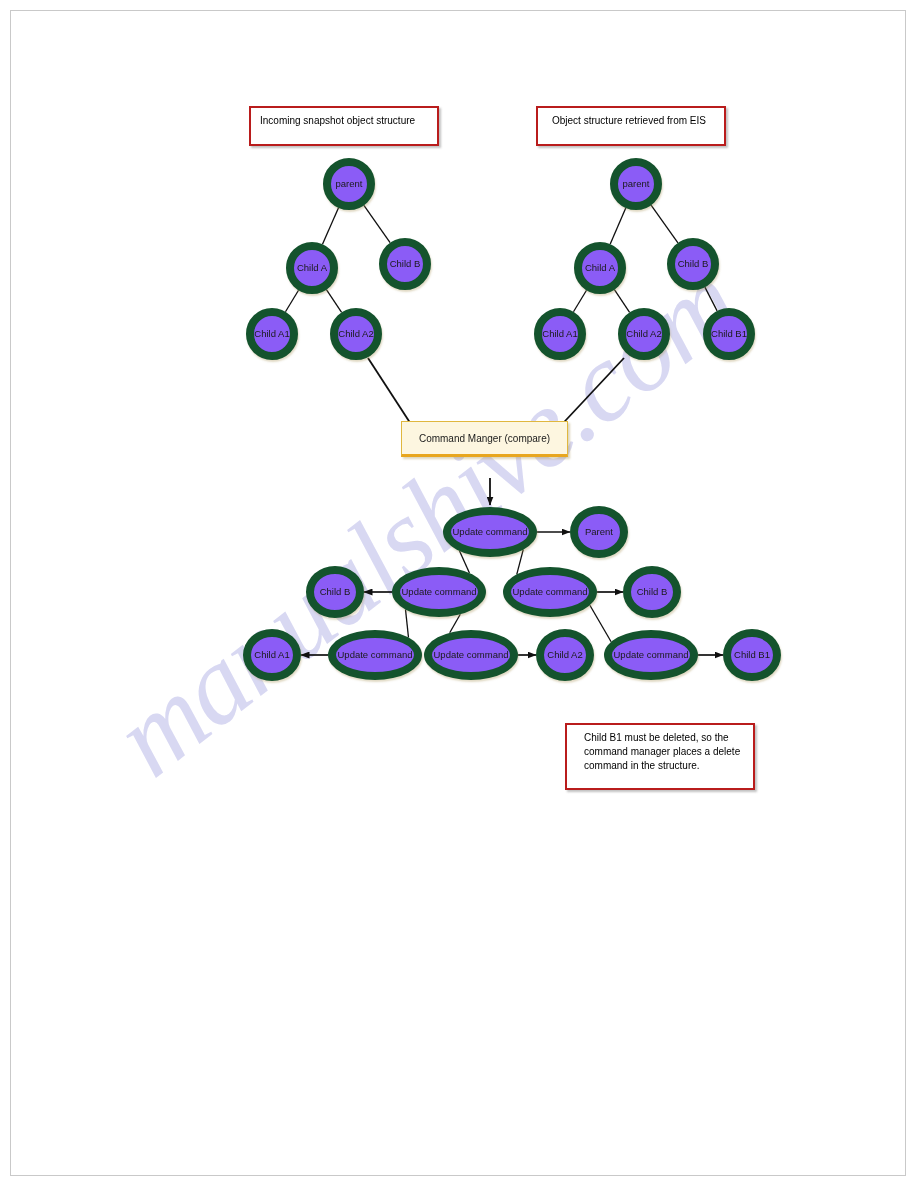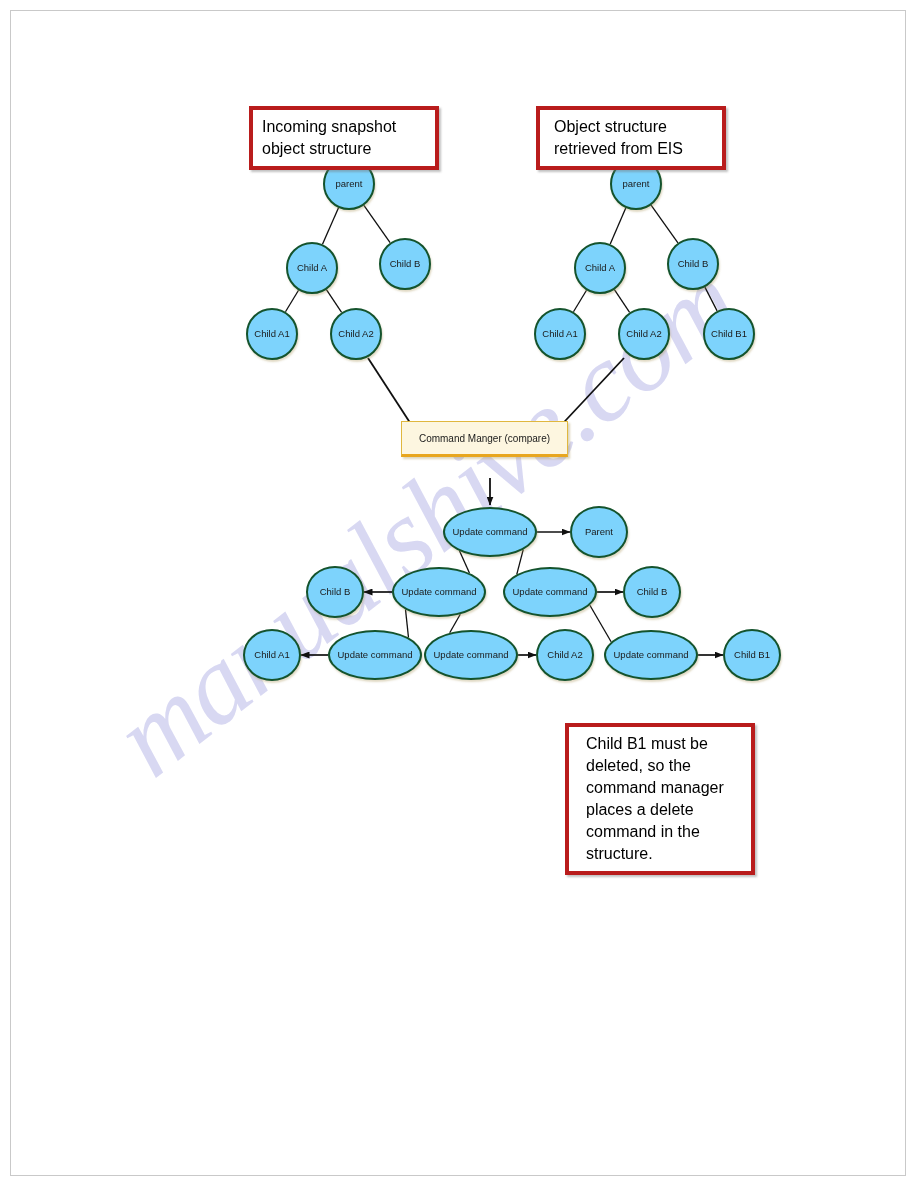--- a/index.html
+++ b/index.html
@@ -59,40 +59,40 @@
     top: 0;
     width: 918px;
     height: 1188px;
     pointer-events: none;
   }
 
   
   .node {
     position: absolute;
     box-sizing: border-box;
-    background: #7dd3fc;
-    border: 2px solid #14532d;
+    background: #8b5cf6;
+    border: 8px solid #14532d;
     display: flex;
     align-items: center;
     justify-content: center;
     text-align: center;
     font-size: 9.5px;
     line-height: 1.1;
     color: #1a1a1a;
     border-radius: 50%;
     box-shadow: 1px 2px 2px rgba(170,150,90,0.35);
   }
   .node.ellipse { border-radius: 50% / 50%; }
 
   .callout {
     position: absolute;
     box-sizing: border-box;
     background: #ffffff;
-    border: 4px solid #b91c1c;
-    font-size: 16px;
+    border: 2px solid #b91c1c;
+    font-size: 10px;
     line-height: 1.38;
     color: #000000;
     padding: 6px 8px 6px 9px;
     text-align: left;
     box-shadow: 2px 2px 2px rgba(120,120,120,0.45);
   }
 
   .procbox {
     position: absolute;
     box-sizing: border-box;

